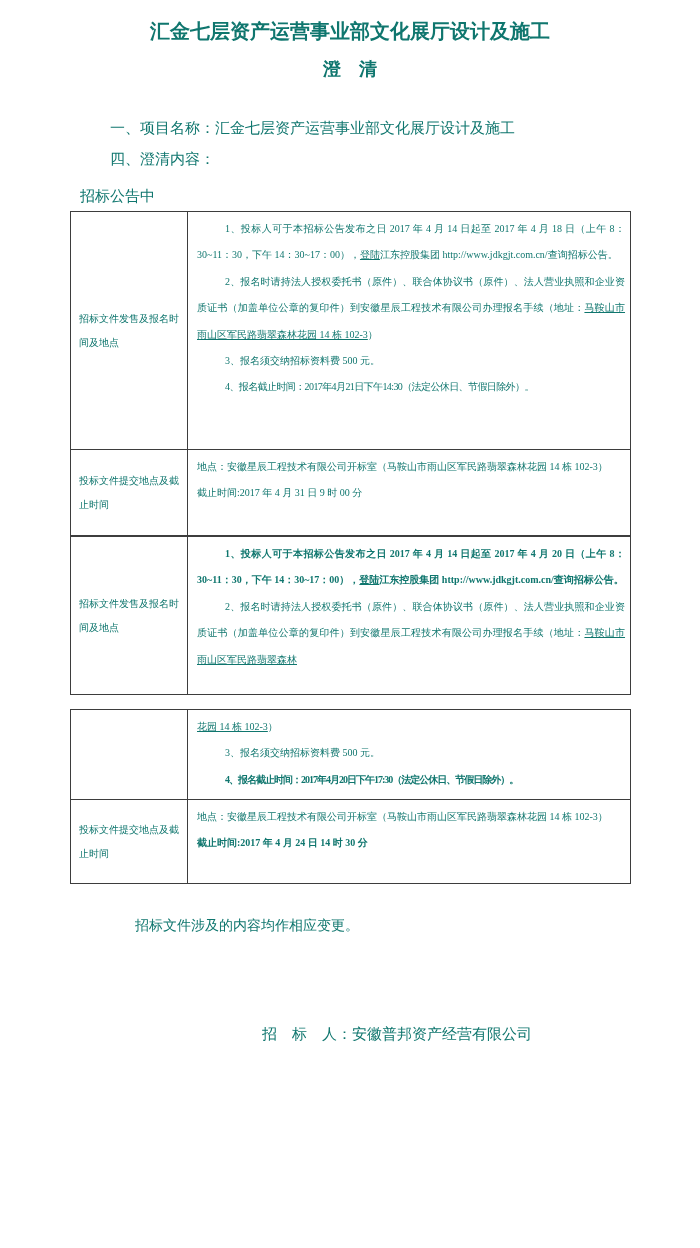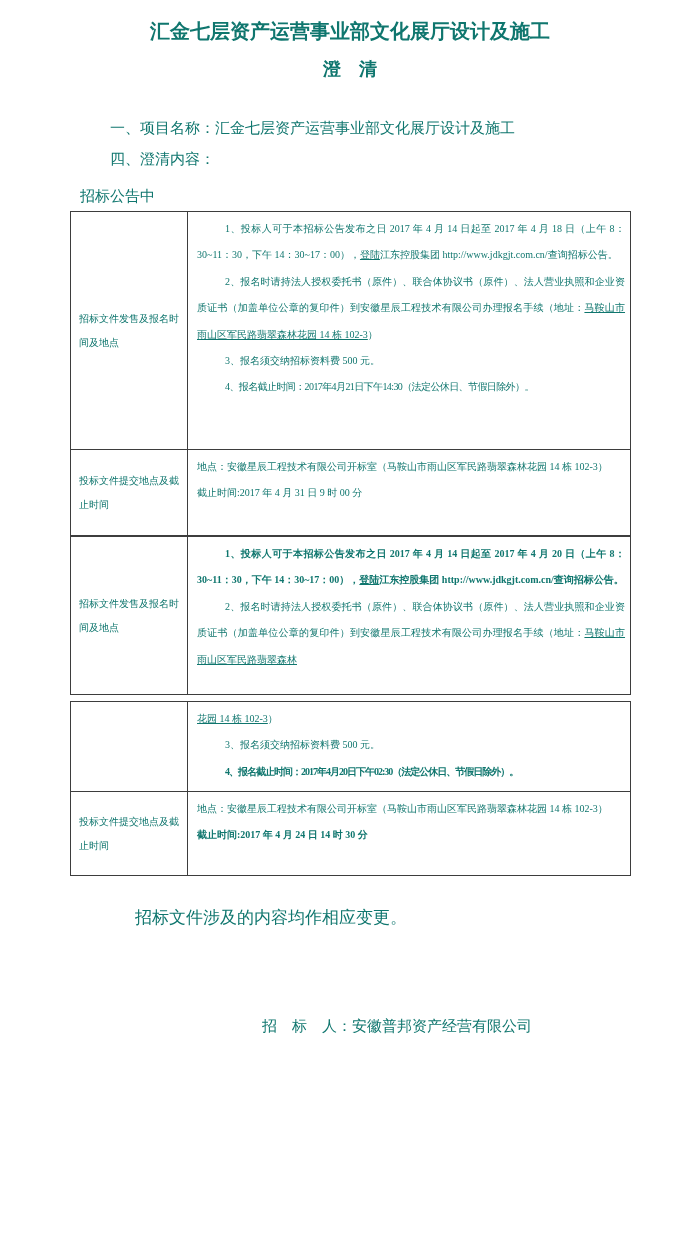--- a/index.html
+++ b/index.html
@@ -57,30 +57,30 @@
     padding:4px 5px 3px 9px;
     line-height:26.4px;
     text-align:justify;
   }
   td.ct p{margin:0;}
   p.ind{text-indent:28px;}
   .u{text-decoration:underline;}
   .b{font-weight:bold;}
   p.tight{letter-spacing:-0.6px;}
   p.tight-b{letter-spacing:-1px;}
-  .frag-b{margin-top:6px;}
+  .frag-b{margin-top:14px;}
   tr.t1r1{height:238px;}
   tr.t1r2{height:86px;}
   tr.t2a{height:158px;}
   tr.t2b1{height:90px;}
   tr.t2b2{height:84px;}
   .note{
     margin:30px 0 0;
     padding-left:135px;
-    font-size:17px;line-height:24px;
+    font-size:14px;line-height:24px;
   }
   .sig{margin:0;font-size:15px;line-height:24px;}
   .sig.tenderer{margin-top:84px;padding-left:262px;}
 </style>
 </head>
 <body>
 
 <div class="page">
 
   <h1 class="title">汇金七层资产运营事业部文化展厅设计及施工</h1>
@@ -127,21 +127,21 @@
   </tbody>
     </table>
 
   <table class="frag-b">
     <tbody>
         <tr class="t2b1">
       <td class="hd"></td>
       <td class="ct">
         <p><span class="u">花园 14 栋 102-3</span><span>）</span></p>
         <p class="ind">3、报名须交纳招标资料费 500 元。</p>
-        <p class="ind b tight-b">4、报名截止时间：2017年4月20日下午02:30（法定公休日、节假日除外）。</p>
+        <p class="ind b tight-b">4、报名截止时间：2017年4月20日下午17:30（法定公休日、节假日除外）。</p>
       </td>
     </tr>
     <tr class="t2b2">
       <td class="hd">投标文件提交地点及截止时间</td>
       <td class="ct">
         <p>地点：安徽星辰工程技术有限公司开标室（马鞍山市雨山区军民路翡翠森林花园 14 栋 102-3）</p>
         <p class="b">截止时间:2017 年 4 月 24 日 14 时 30 分</p>
       </td>
     </tr>
   </tbody>

